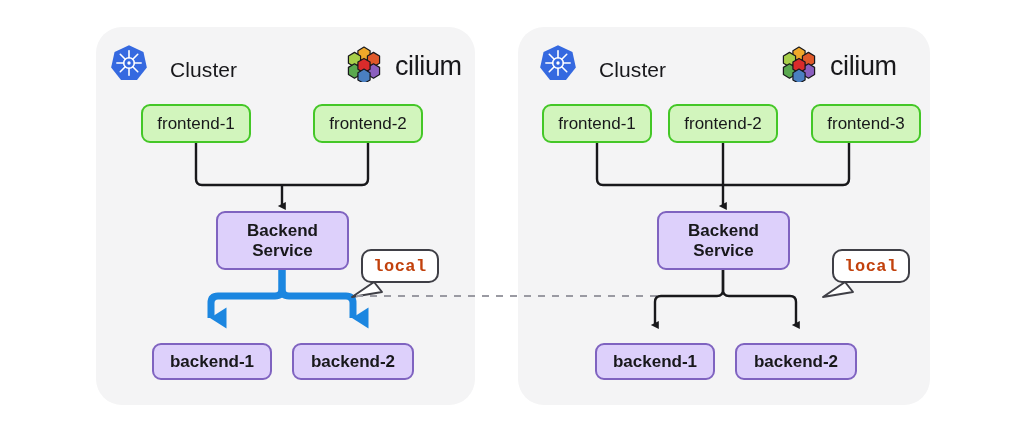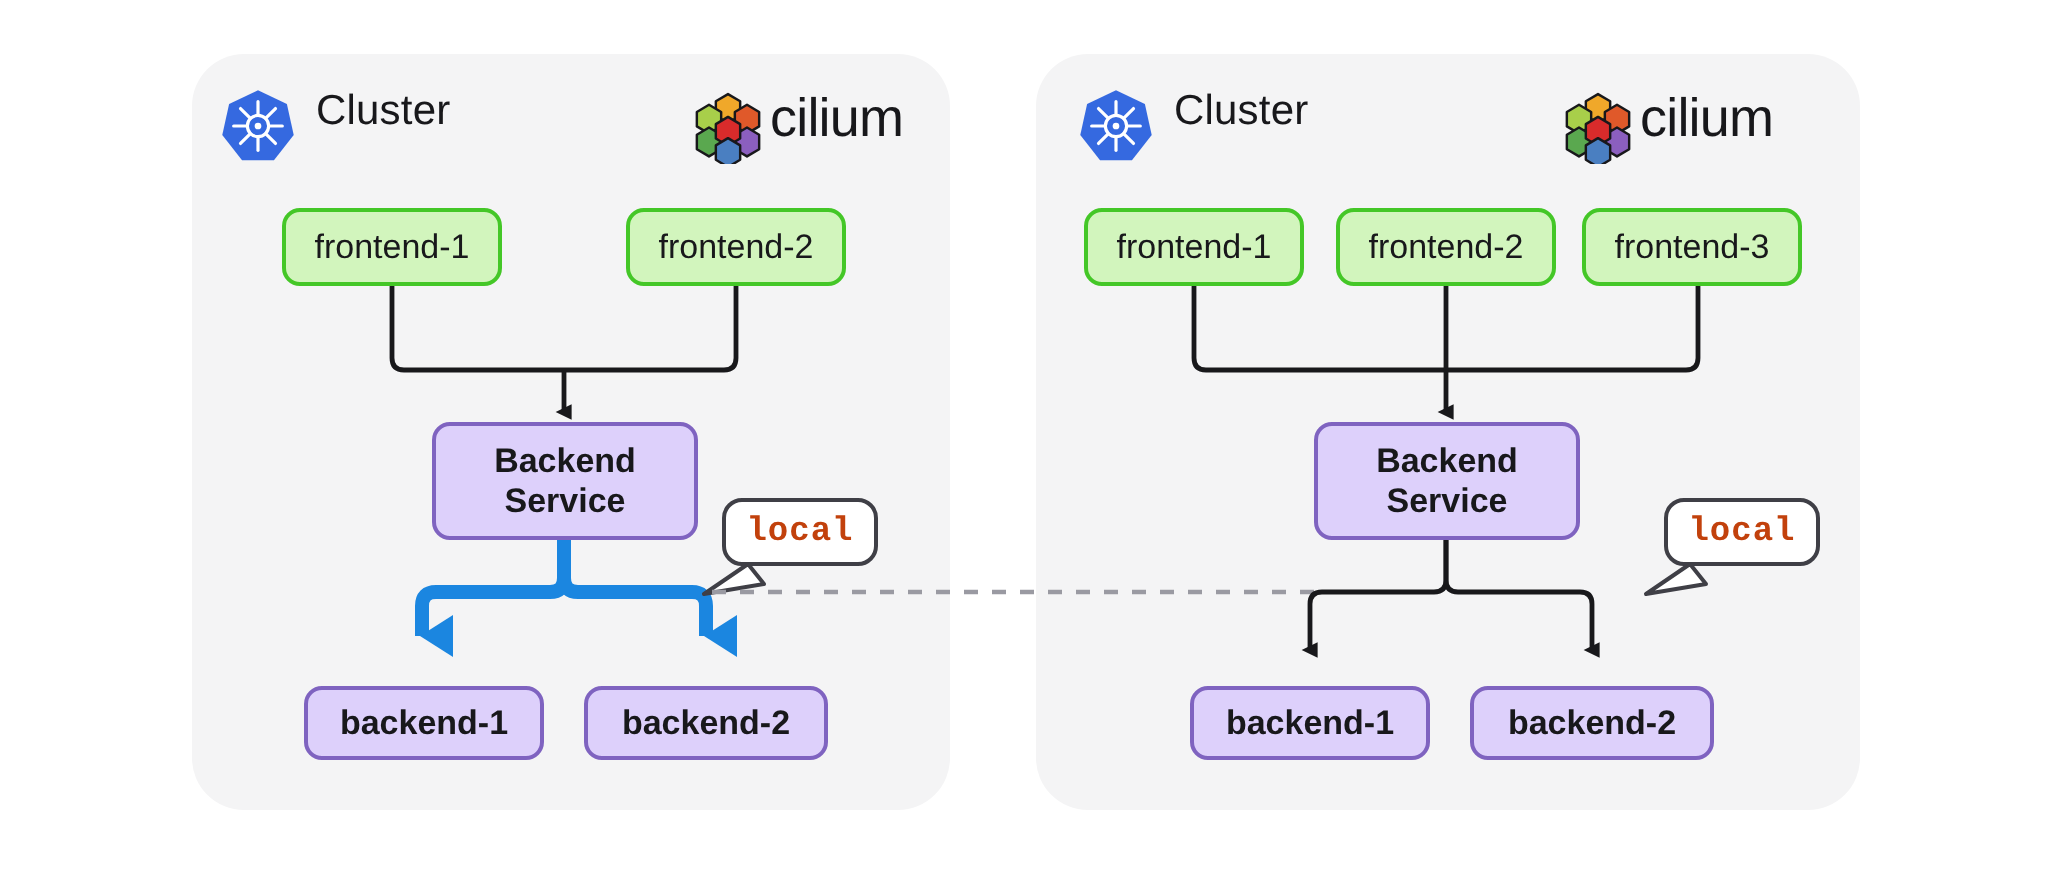--- a/index.html
+++ b/index.html
@@ -20,35 +20,35 @@
   .panel {
     position: absolute;
     background: #f4f4f5;
     border-radius: 26px;
   }
   #panel-left  { left: 96px;  top: 27px; width: 379px; height: 378px; }
   #panel-right { left: 518px; top: 27px; width: 412px; height: 378px; }
   .k8s-group {
     position: absolute;
     display: flex;
-    align-items: flex-start;
-    gap: 10px;
+    align-items: flex-end;
+    gap: 22px;
   }
   .k8s-logo { width: 38px; height: 38px; display:block; }
   .cluster-label {
     font-size: 21px;
     color: #18181b;
     letter-spacing: 0.1px;
     white-space: nowrap;
   }
   .cilium-group {
     position: absolute;
     display: flex;
-    align-items: flex-start;
-    gap: 2px;
+    align-items: flex-end;
+    gap: 12px;
   }
   .cilium-logo { width: 38px; height: 38px; display:block; }
   .cilium-word {
     font-size: 27px;
     color: #18181b;
     letter-spacing: -0.4px;
     white-space: nowrap;
   }
 
   .node {
@@ -248,21 +248,21 @@
     </span>
     <span class="cilium-word">cilium</span>
   </div>
 
   <div class="node green" style="left:542px; top:104px; width:110px; height:39px;">
     <span>frontend-1</span>
   </div>
   <div class="node green" style="left:668px; top:104px; width:110px; height:39px;">
     <span>frontend-2</span>
   </div>
-  <div class="node green" style="left:791px; top:104px; width:110px; height:39px;">
+  <div class="node green" style="left:811px; top:104px; width:110px; height:39px;">
     <span>frontend-3</span>
   </div>
 
   <div class="node purple" style="left:657px; top:211px; width:133px; height:59px; flex-direction:column;">
     <span>Backend</span>
     <span>Service</span>
   </div>
 
   <div class="callout" style="left:832px; top:249px; width:78px; height:34px;">
     <span>local</span>

